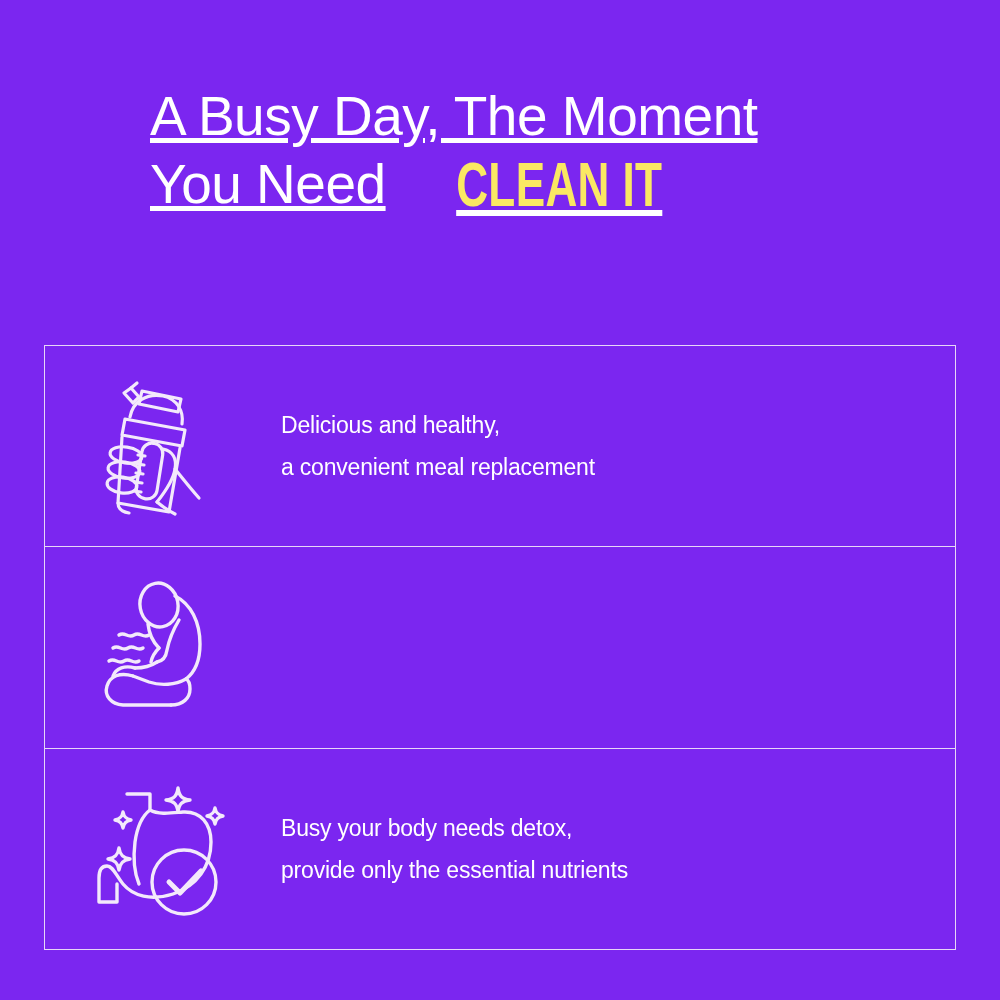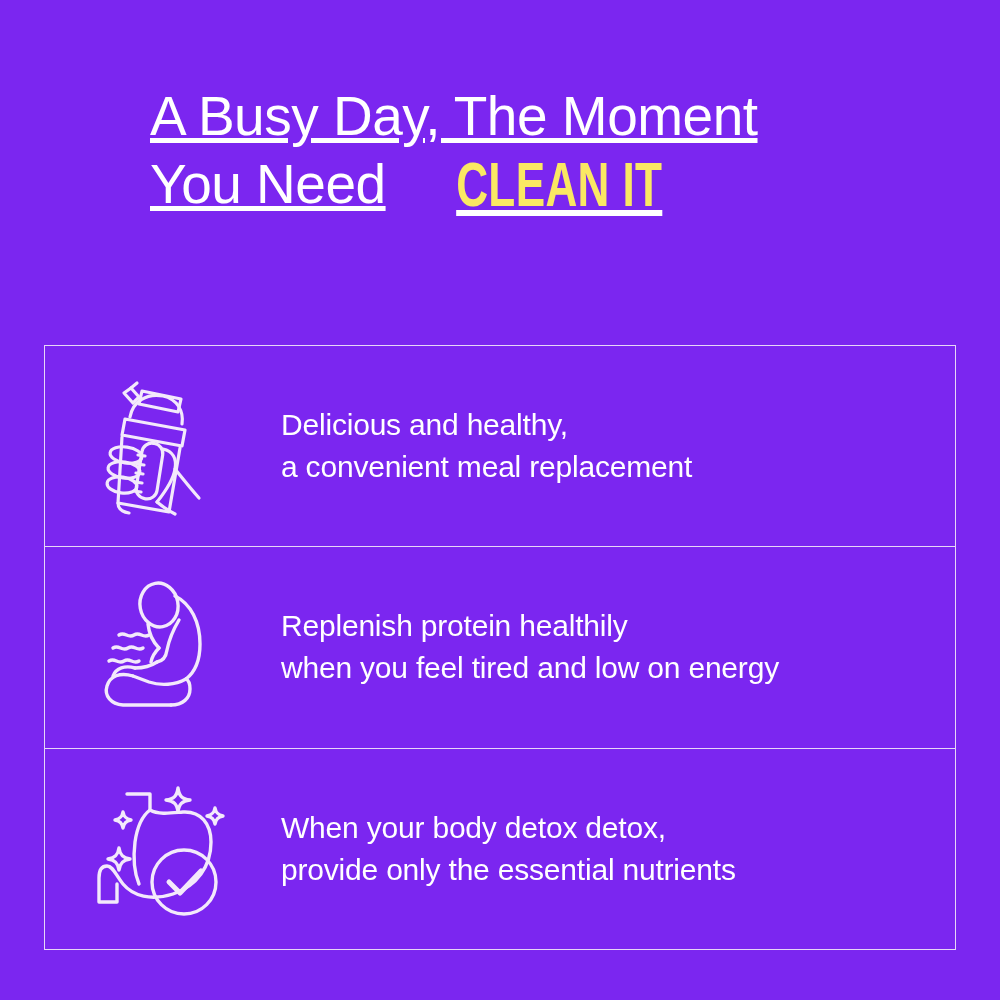--- a/index.html
+++ b/index.html
@@ -81,21 +81,21 @@
     justify-content: center;
   }
   .feature-icon svg {
     width: 150px;
     height: 150px;
     display: block;
   }
   .feature-text {
     margin-left: 44px;
     color: #FFFFFF;
-    font-size: 30px;
+    font-size: 23px;
     line-height: 42px;
     font-weight: 400;
     letter-spacing: -0.2px;
   }
   .feature-text div {
     white-space: nowrap;
   }
 </style>
 </head>
 <body>
@@ -161,24 +161,20 @@
         <path d="M70 90 C64 94 56 96 48 96"></path>
 
         <path d="M46 104 C33 100 23 104 20 114 C17 124 24 132 36 133 L84 133"></path>
         <path d="M84 133 C96 133 103 126 103 117 C103 111 101 108 99 107"></path>
         <path d="M48 96 C38 93 29 96 26 104"></path>
 
         <path d="M32 63 C38 59 41 67 47 63 C53 59 56 67 62 63"></path>
         <path d="M26 76 C32 72 35 80 41 76 C47 72 50 80 56 76"></path>
         <path d="M22 89 C28 85 31 93 37 89 C43 85 46 93 52 89"></path>
       </svg>
-    </div>
-    <div class="feature-text">
-      <div>Replenish protein healthily</div>
-      <div>when you feel tired and low on energy</div>
     </div>
   </div>
 
   <div class="feature-row">
     <div class="feature-icon">
       <svg viewBox="0 0 150 150" fill="none" stroke="#F3E9FB" stroke-width="3.4" stroke-linecap="round" stroke-linejoin="round">
 
         <path d="M40 20 L63 20 L63 36
                  C72 41 84 39 96 38
                  C114 37 124 50 124 68
@@ -192,18 +188,18 @@
         <circle cx="97" cy="108" r="32"></circle>
         <path d="M82 108 L93 119 L114 97" stroke-width="5"></path>
 
         <path d="M91 14 C92 22 95 25 103 26 C95 27 92 30 91 38 C90 30 87 27 79 26 C87 25 90 22 91 14 Z"></path>
         <path d="M128 34 C129 39 131 41 136 42 C131 43 129 45 128 50 C127 45 125 43 120 42 C125 41 127 39 128 34 Z"></path>
         <path d="M32 74 C33 81 36 84 43 85 C36 86 33 89 32 96 C31 89 28 86 21 85 C28 84 31 81 32 74 Z"></path>
         <path d="M36 38 C37 43 39 45 44 46 C39 47 37 49 36 54 C35 49 33 47 28 46 C33 45 35 43 36 38 Z"></path>
       </svg>
     </div>
     <div class="feature-text">
-      <div>When your body detox detox,</div>
+      <div>Busy your body needs detox,</div>
       <div>provide only the essential nutrients</div>
     </div>
   </div>
 
 </div>
 
 </body></html>

